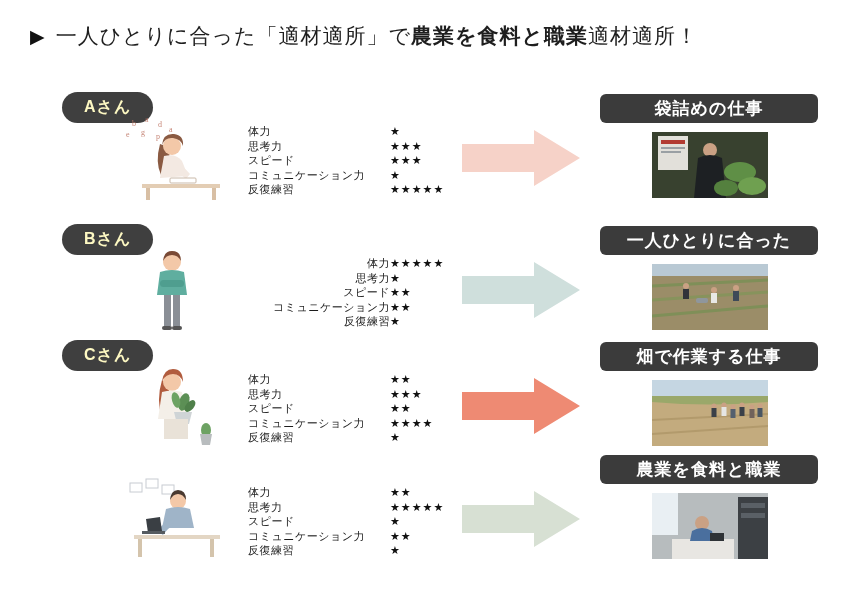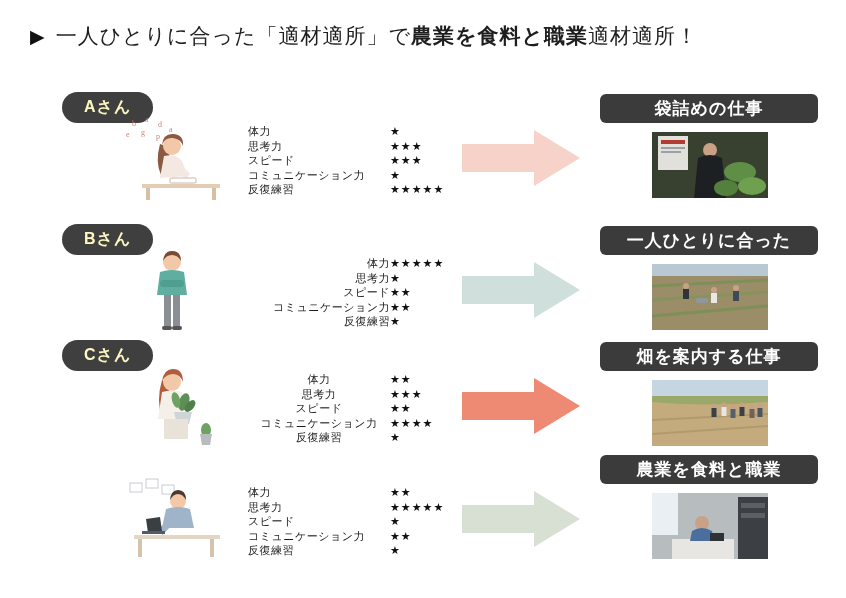--- a/index.html
+++ b/index.html
@@ -8,21 +8,21 @@
     font-family:"Liberation Sans","DejaVu Sans",sans-serif;color:#222;
     overflow:hidden;
   }
   
   .title{position:absolute;left:30px;top:22px;display:flex;align-items:center;gap:10px;
          font-size:21px;color:#1e1e1e;letter-spacing:1px;}
   .title .marker{font-size:19px;color:#111;}
   .title .emph{font-weight:bold;}
   
   .row{position:absolute;left:0;width:846px;height:118px;}
-  #row-a{top:88px;} #row-b{top:220px;text-align:right;} #row-c{top:336px;text-align:center;} #row-d{top:449px;}
+  #row-a{top:88px;} #row-b{top:220px;text-align:right;} #row-c{top:336px;} #row-d{top:449px;}
   .person-badge{
     position:absolute;left:62px;top:4px;height:31px;padding:0 22px;
     background:#3f3f3f;color:#fef9c3;font-weight:bold;font-size:16px;
     display:flex;align-items:center;justify-content:center;border-radius:16px;
     letter-spacing:1px;
   }
   .illustration{position:absolute;left:112px;top:26px;width:130px;height:88px;}
   .illustration svg{width:100%;height:100%;display:block;}
   .stats{position:absolute;left:248px;top:36px;width:236px;}
   .stat{display:flex;align-items:baseline;font-size:11px;line-height:14.5px;color:#1c1c1c;}
@@ -226,21 +226,21 @@
           <span class="stat-label">反復練習</span>
           <span class="stat-stars">★</span>
         </div>
     </div>
     <div class="arrow">
       <svg viewBox="0 0 122 60">
           <path d="M0 16 H72 V2 L118 30 L72 58 V44 H0 Z" fill="#ee8a73"></path>
         </svg>
     </div>
     <div class="job-badge">
-      <span>畑を案内する仕事</span>
+      <span>畑で作業する仕事</span>
     </div>
     <div class="photo">
       <svg viewBox="0 0 116 66">
         <rect width="116" height="66" fill="#c3ab7e"></rect>
         <rect width="116" height="16" fill="#c5d6e2"></rect>
         <path d="M0 16 h116 v6 q-58 5 -116 0 z" fill="#9aa86a"></path>
         <path d="M0 40 L116 34" stroke="#b29a6c" stroke-width="2" fill="none"></path>
         <path d="M0 54 L116 46" stroke="#b29a6c" stroke-width="2" fill="none"></path>
         <g>
           <circle cx="62" cy="26" r="2.6" fill="#caa184"></circle>

